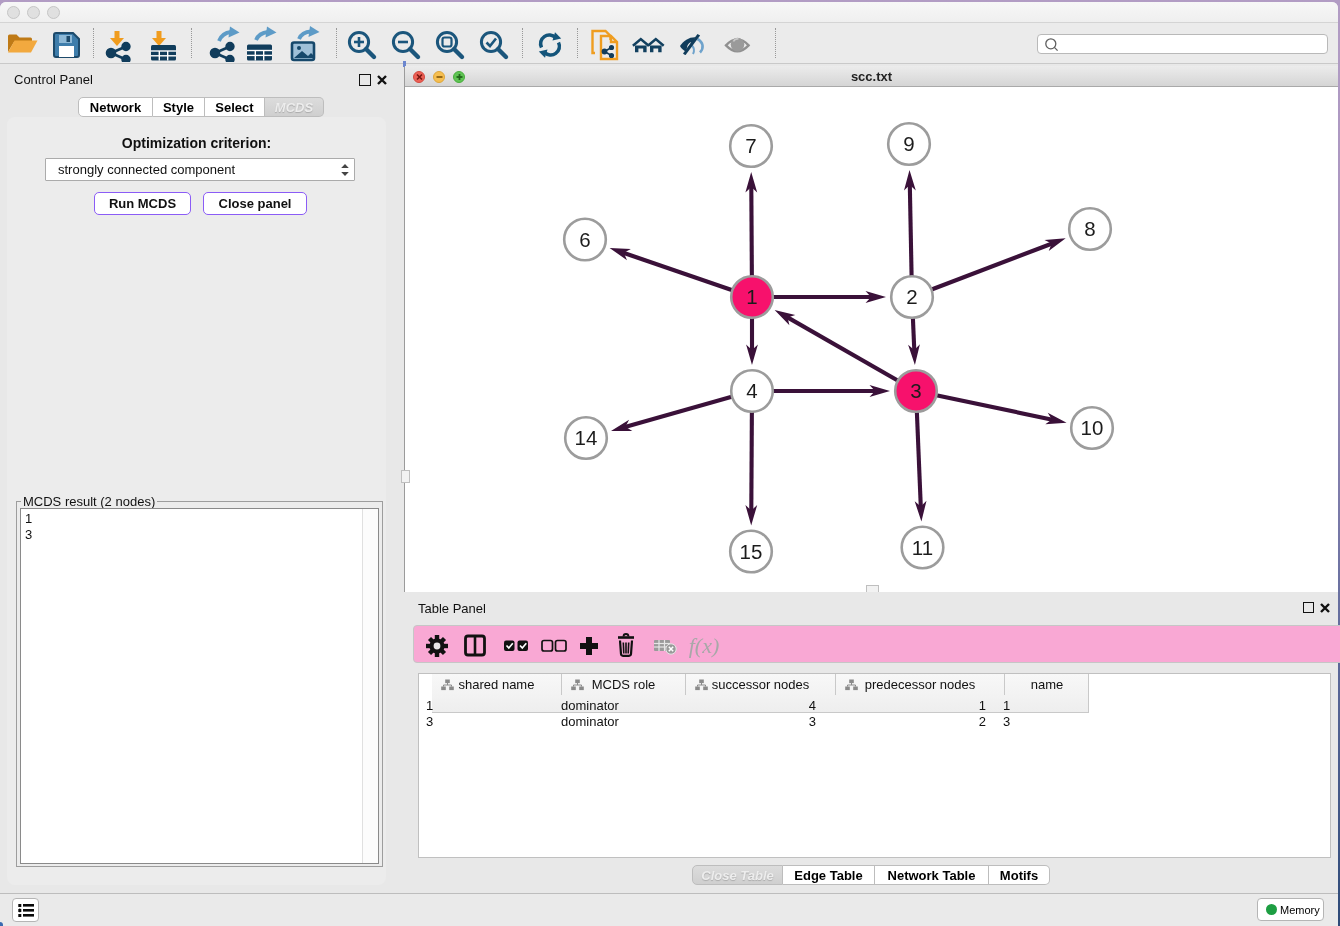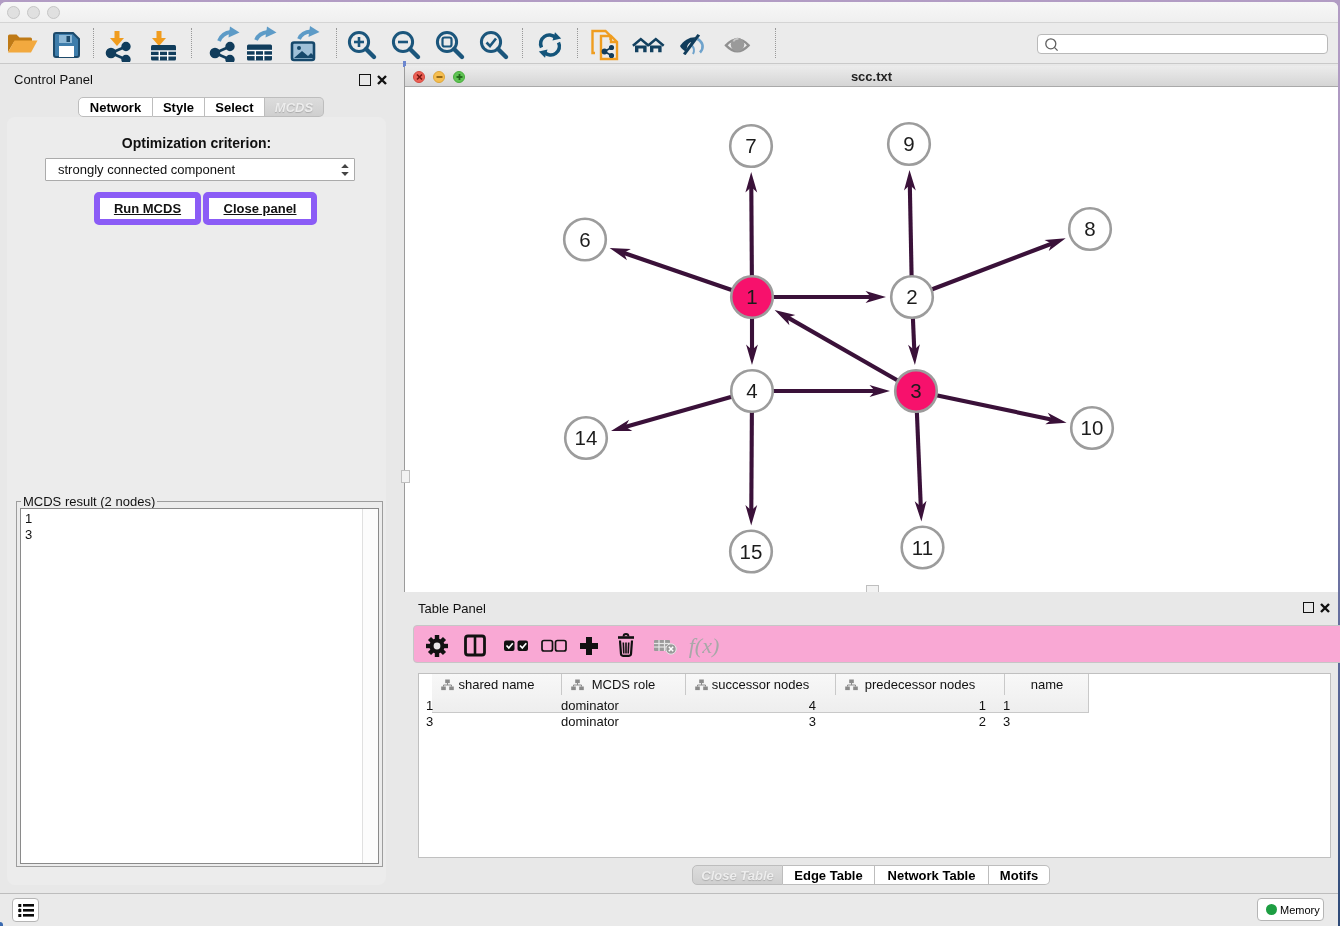--- a/index.html
+++ b/index.html
@@ -13,21 +13,21 @@
 
 #cpanel{position:absolute;left:0;top:64px;width:393px;height:828px;background:#e8e8e8;}
 #cphead{position:absolute;left:14px;top:8px;font-size:13px;color:#111;}
 .winbtn{position:absolute;font-size:12px;color:#111;}
 #cptabs{position:absolute;left:78px;top:33px;height:19px;font-size:13px;}
 .tab{position:absolute;top:0;height:20px;line-height:20px;text-align:center;background:#fff;border:1px solid #bdbdbd;box-sizing:border-box;font-weight:bold;}
 .tab.sel{background:linear-gradient(#dcdcdc,#cfcfcf);color:#ededed;text-shadow:0 1px 1px #aaa;font-style:italic;}
 #cpbody{position:absolute;left:7px;top:53px;width:379px;height:768px;background:#ececec;border-radius:8px;}
 #optlabel{position:absolute;left:0;top:71px;width:100%;text-align:center;font-size:14px;color:#111;font-weight:bold;}
 #dropdown{position:absolute;left:45px;top:94px;width:308px;height:21px;background:#fff;border:1px solid #ababab;border-radius:1px;font-size:13px;line-height:21px;color:#111;}
-.btn{position:absolute;height:21px;background:#fff;border:6px solid #8b5cf6;border-radius:5px;font-size:13px;line-height:21px;text-align:center;color:#111;font-weight:bold;text-decoration:underline;}
+.btn{position:absolute;height:21px;background:#fff;border:1px solid #8b5cf6;border-radius:5px;font-size:13px;line-height:21px;text-align:center;color:#111;font-weight:bold;}
 #fieldset{position:absolute;left:16px;top:437px;width:365px;height:364px;border:1px solid #9d9d9d;}
 #fslegend{position:absolute;left:4px;top:-8px;background:#ececec;font-size:13px;padding:0 2px;color:#111;}
 #fsinner{position:absolute;left:3px;top:6px;width:357px;height:354px;background:#fff;border:1px solid #8a8a8a;font-size:13px;color:#111;}
 #fsscroll{position:absolute;right:0;top:0;width:15px;height:354px;background:#fcfcfc;border-left:1px solid #e0e0e0;}
 
 #netwin{position:absolute;left:404px;top:66px;width:934px;height:526px;background:#fff;border-left:1px solid #9b9b9b;box-sizing:border-box;}
 #nettitle{position:absolute;left:0;top:0;width:100%;height:21px;background:linear-gradient(#ececec,#d5d5d5);border-bottom:1px solid #a9a9a9;box-sizing:border-box;}
 .mac{position:absolute;top:4.5px;width:12px;height:12px;border-radius:50%;box-sizing:border-box;}
 #netname{position:absolute;top:3px;width:100%;text-align:center;font-size:13px;font-weight:bold;color:#222;}
 

